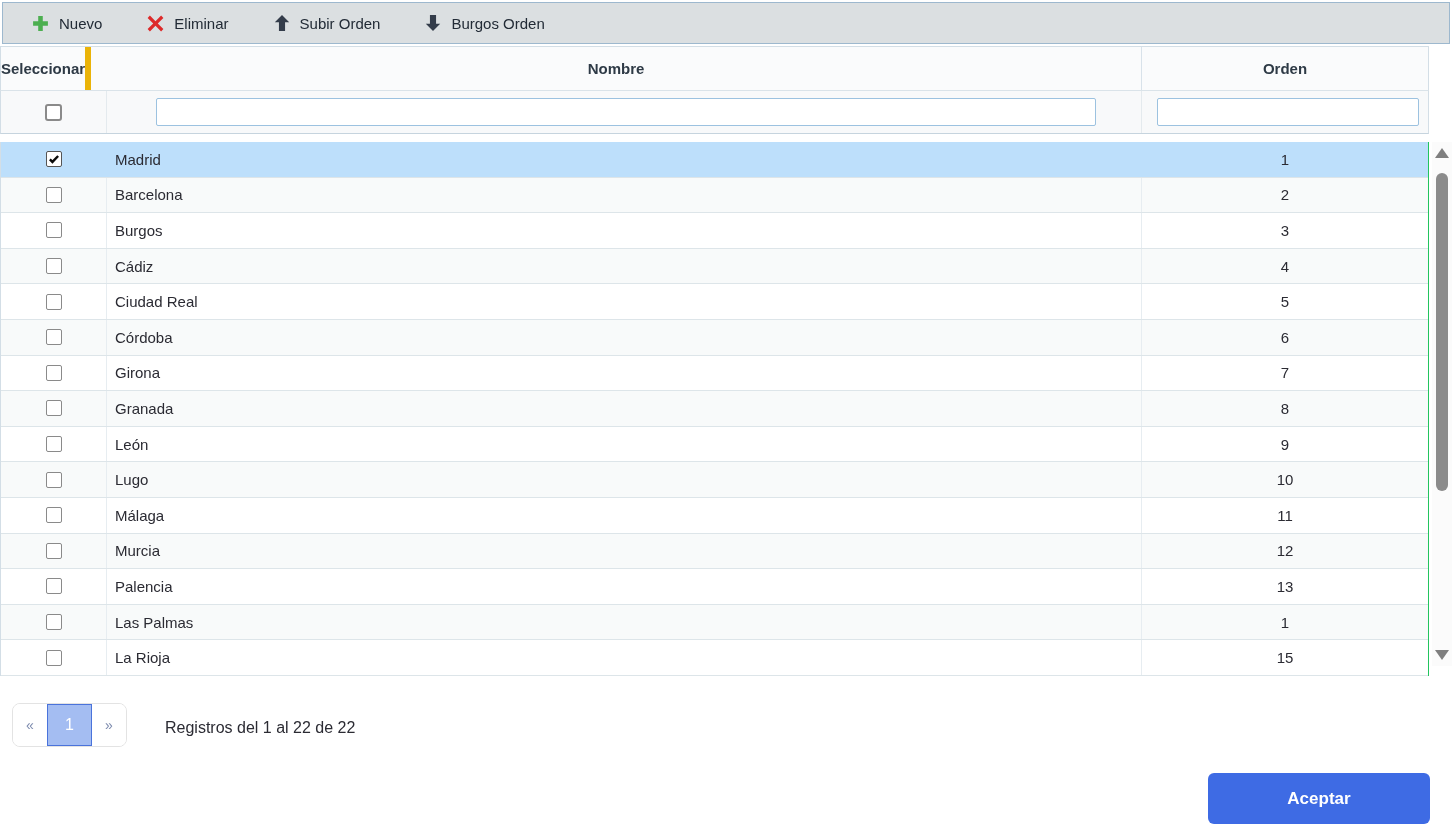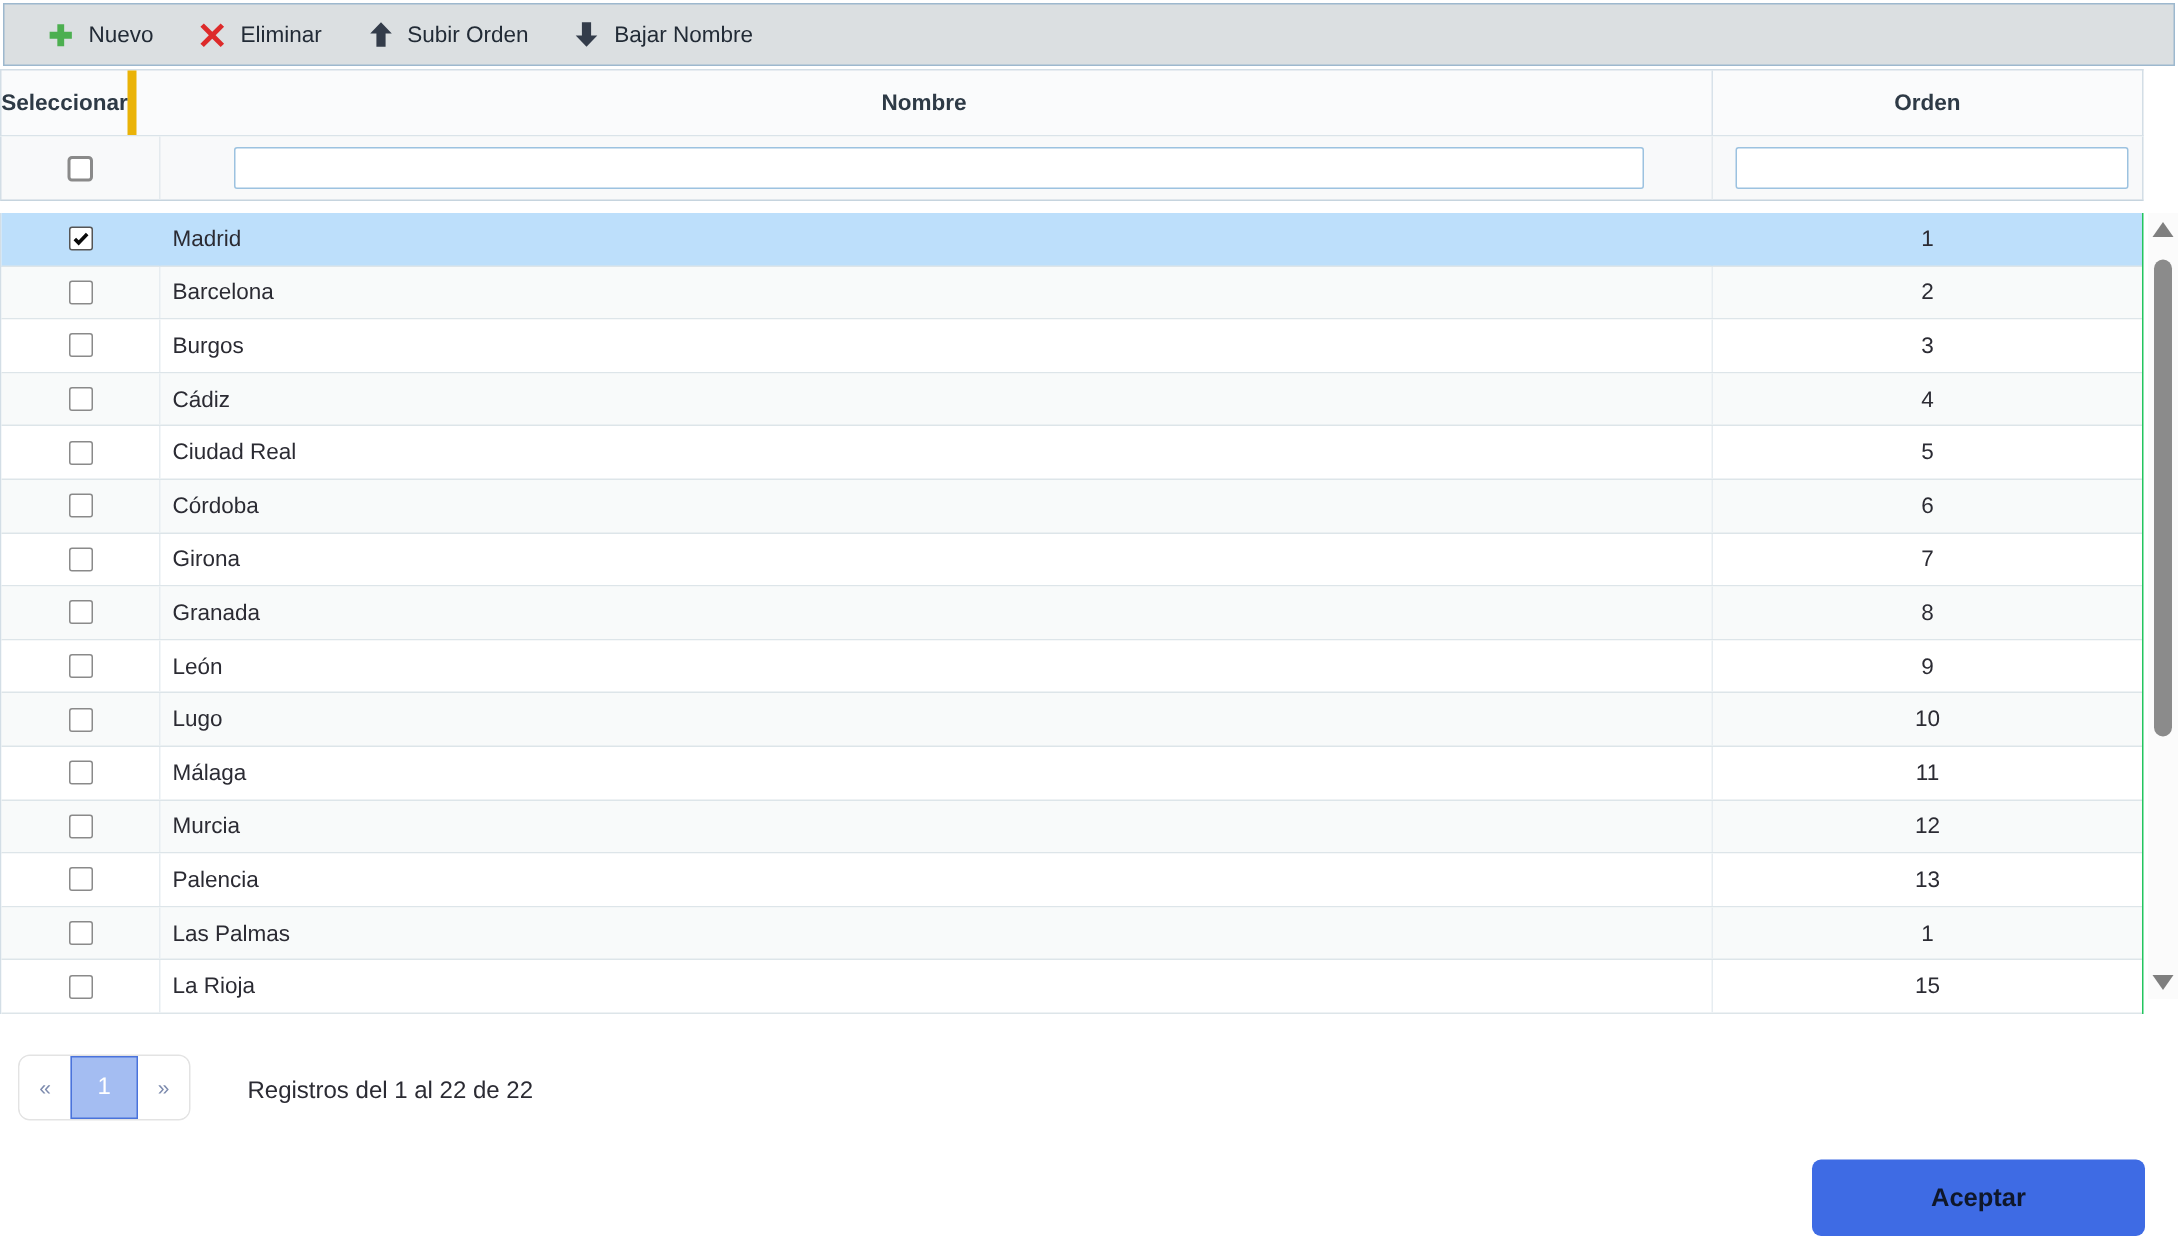--- a/index.html
+++ b/index.html
@@ -6,21 +6,21 @@
   html,body { background:#fff; }
   .canvas {
     position:relative; width:1455px; height:831px; overflow:hidden;
     font-family:"Liberation Sans", sans-serif; color:#2b2f38; background:#fff;
   }
 
   
   .toolbar {
     position:absolute; left:2px; top:2px; width:1448px; height:42px;
     background:#dbdfe1; border:1px solid #9db8ce;
-    display:flex; align-items:center; padding-left:16px; gap:6px;
+    display:flex; align-items:center; padding-left:16px; gap:20px;
   }
   .tb-btn {
     display:flex; align-items:center; gap:9px; border:none; background:transparent;
     font-family:inherit; font-size:15px; color:#222b36; padding:6px 12px; cursor:pointer;
   }
   .tb-btn svg { display:block; }
 
   
   .grid { position:absolute; left:0; top:46px; width:1429px; }
   .grid-header {
@@ -99,21 +99,21 @@
     width:45px; display:flex; align-items:center; justify-content:center;
     background:#a4bdf2; border:1px solid #4a73db; color:#fff; font-size:16px; cursor:pointer;
   }
   .records-summary {
     position:absolute; left:165px; top:719px; font-size:16px; color:#2b2b33;
   }
 
   
   .accept-button {
     position:absolute; left:1208px; top:773px; width:222px; height:51px;
-    background:#3e6be4; border:none; border-radius:6px; color:#0f172a;
+    background:#3e6be4; border:none; border-radius:6px; color:#ffffff;
     font-family:inherit; font-size:17px; font-weight:bold; cursor:pointer;
     display:flex; align-items:center; justify-content:center;
   }
 </style>
 </head>
 <body>
 
 <div class="canvas">
 
   <div class="toolbar">
@@ -140,21 +140,21 @@
           </svg>
       </span>
       <span>Subir Orden</span>
     </button>
     <button class="tb-btn">
       <span>
         <svg width="18" height="18" viewBox="0 0 20 20">
             <path d="M10 19l-8-8.2h4.6V1h6.8v9.8H18z" fill="#333c4a"></path>
           </svg>
       </span>
-      <span>Bajar Nombre</span>
+      <span>Burgos Orden</span>
     </button>
   </div>
 
   <div class="grid">
     <div class="grid-header">
       <div class="gh-cell col-sel">Seleccionar</div>
       <div class="gh-cell col-name">Nombre</div>
       <div class="gh-cell col-orden">Orden</div>
     </div>
 

